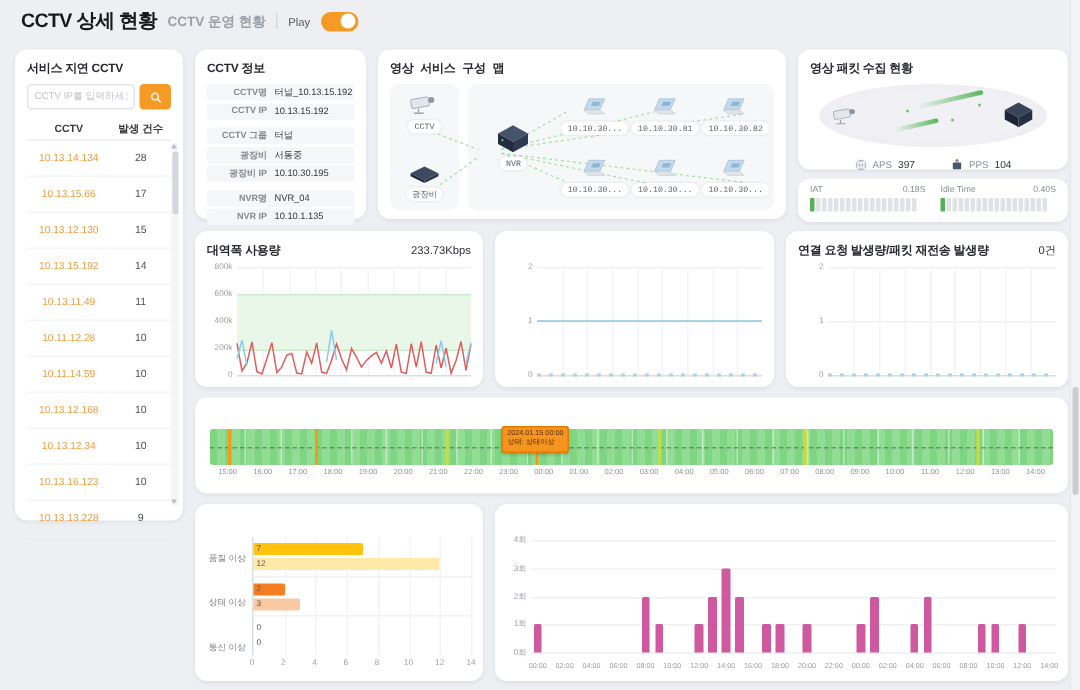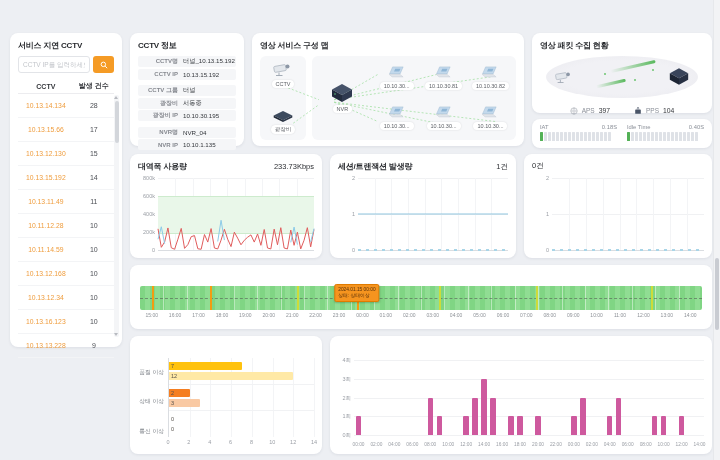--- a/index.html
+++ b/index.html
@@ -100,20 +100,27 @@
   .vxlab span{position:absolute;transform:translateX(-50%);font-size:4.8px;color:#9a9ea5;}
   
   .page-scroll{position:absolute;right:0;top:0;bottom:0;width:6px;background:#f2f3f5;border-left:1px solid #e6e8eb;}
   .page-thumb{position:absolute;right:1px;top:258px;width:4px;height:72px;background:#c9ccd2;border-radius:2px;cursor:grab;}
 </style>
 </head>
 <body>
 
 <div class="page">
 
+  <div class="hdr">
+    <span class="hdr-title">CCTV 상세 현황</span>
+    <span class="hdr-sub">CCTV 운영 현황</span>
+    <span class="hdr-sep"></span>
+    <span class="hdr-play">Play</span>
+    <span class="toggle"></span>
+  </div>
 
   <div class="card" style="left:130px;top:33px;width:114px;height:113px;">
     <div class="card-title">CCTV 정보</div>
     <div class="info-rows" id="info-rows">
         <div class="info-row">
           <span class="lb">CCTV명</span>
           <span class="vl">터널_10.13.15.192</span>
         </div>
         <div class="info-row">
           <span class="lb">CCTV IP</span>
@@ -205,21 +212,21 @@
           <span class="cnt">9</span>
         </div>
       </div>
     <div class="tbl-scroll">
       <i class="tri up"></i>
       <div class="tbl-thumb"></div>
       <i class="tri down"></i>
     </div>
   </div>
 
-  <div class="card" style="left:252px;top:33px;width:272px;height:113px;">
+  <div class="card" style="left:252px;top:33px;width:272px;height:113px;font-family:Liberation Mono, monospace;">
     <div class="card-title">영상 서비스 구성 맵</div>
     <div class="map-body">
       <svg class="map-lines" viewBox="0 0 100 100" preserveAspectRatio="none">
         <g stroke="#a5e0a5" stroke-width="0.8" stroke-dasharray="2 2" fill="none" vector-effect="non-scaling-stroke">
           <path d="M11 38 L23 52" vector-effect="non-scaling-stroke"></path>
           <path d="M13 80 L23 58" vector-effect="non-scaling-stroke"></path>
           <path d="M29 52 L46 22" vector-effect="non-scaling-stroke"></path>
           <path d="M29 52 L69 22" vector-effect="non-scaling-stroke"></path>
           <path d="M29 52 L92 24" vector-effect="non-scaling-stroke"></path>
           <path d="M29 55 L46 78" vector-effect="non-scaling-stroke"></path>
@@ -434,24 +441,20 @@
           <polyline points="0.00,70.63 2.13,96.25 4.26,88.75 6.38,69.38 8.51,96.88 10.64,99.00 12.77,85.00 14.89,70.00 17.02,97.75 19.15,92.50 21.28,81.50 23.40,80.00 25.53,98.25 27.66,99.00 29.79,78.50 31.91,89.00 34.04,70.25 36.17,97.25 38.30,98.50 40.43,86.25 42.55,71.25 44.68,85.00 46.81,95.25 48.94,75.25 51.06,83.50 53.19,92.75 55.32,86.50 57.45,82.25 59.57,79.00 61.70,89.00 63.83,77.75 65.96,93.50 68.09,71.50 70.21,97.25 72.34,98.50 74.47,71.00 76.60,92.75 78.72,69.00 80.85,97.25 82.98,98.50 85.11,72.25 87.23,93.50 89.36,75.25 91.49,98.50 93.62,86.50 95.74,69.00 97.87,95.63 100.00,71.50" fill="none" stroke="#e05c5c" stroke-width="1" vector-effect="non-scaling-stroke"></polyline>
           <polyline points="0.00,85.00 2.13,67.75 4.26,91.25" fill="none" stroke="#8ccbe8" stroke-width="1" vector-effect="non-scaling-stroke"></polyline>
           <polyline points="38.30,88.13 40.43,58.75 42.55,86.25" fill="none" stroke="#8ccbe8" stroke-width="1" vector-effect="non-scaling-stroke"></polyline>
           <polyline points="85.11,89.38 87.23,68.13 89.36,92.50" fill="none" stroke="#8ccbe8" stroke-width="1" vector-effect="non-scaling-stroke"></polyline>
           <polyline points="97.87,88.75 100.00,70.25" fill="none" stroke="#8ccbe8" stroke-width="1" vector-effect="non-scaling-stroke"></polyline>
         </svg>
       </div>
   </div>
 
   <div class="card" style="left:330px;top:154px;width:186px;height:104px;">
-    <div class="chart-head">
-      <span class="card-title">세션/트랜잭션 발생량</span>
-      <span class="chart-value">1건</span>
-    </div>
     <div class="plot" id="se-plot">
         <div class="hline" style="top: 0%;"></div>
         <span class="ylab" style="top: 0%;">2</span>
         <div class="hline" style="top: 50%;"></div>
         <span class="ylab" style="top: 50%;">1</span>
         <div class="hline axis" style="top: 100%;"></div>
         <span class="ylab" style="top: 100%;">0</span>
         <div class="vline" style="left: 11.1111%;"></div>
         <div class="vline" style="left: 22.2222%;"></div>
         <div class="vline" style="left: 33.3333%;"></div>
@@ -462,20 +465,21 @@
         <div class="vline" style="left: 88.8889%;"></div>
         <svg viewBox="0 0 100 100" preserveAspectRatio="none">
           <polyline points="0.00,50.00 100.00,50.00" fill="none" stroke="#8fc5de" stroke-width="1" vector-effect="non-scaling-stroke"></polyline>
         </svg>
         <div class="bdash"></div>
       </div>
   </div>
 
   <div class="card" style="left:524px;top:154px;width:188px;height:104px;">
     <div class="chart-head">
+      <span class="card-title">연결 요청 발생량/패킷 재전송 발생량</span>
       <span class="chart-value">0건</span>
     </div>
     <div class="plot" id="co-plot">
         <div class="hline" style="top: 0%;"></div>
         <span class="ylab" style="top: 0%;">2</span>
         <div class="hline" style="top: 50%;"></div>
         <span class="ylab" style="top: 50%;">1</span>
         <div class="hline axis" style="top: 100%;"></div>
         <span class="ylab" style="top: 100%;">0</span>
         <div class="vline" style="left: 11.1111%;"></div>

